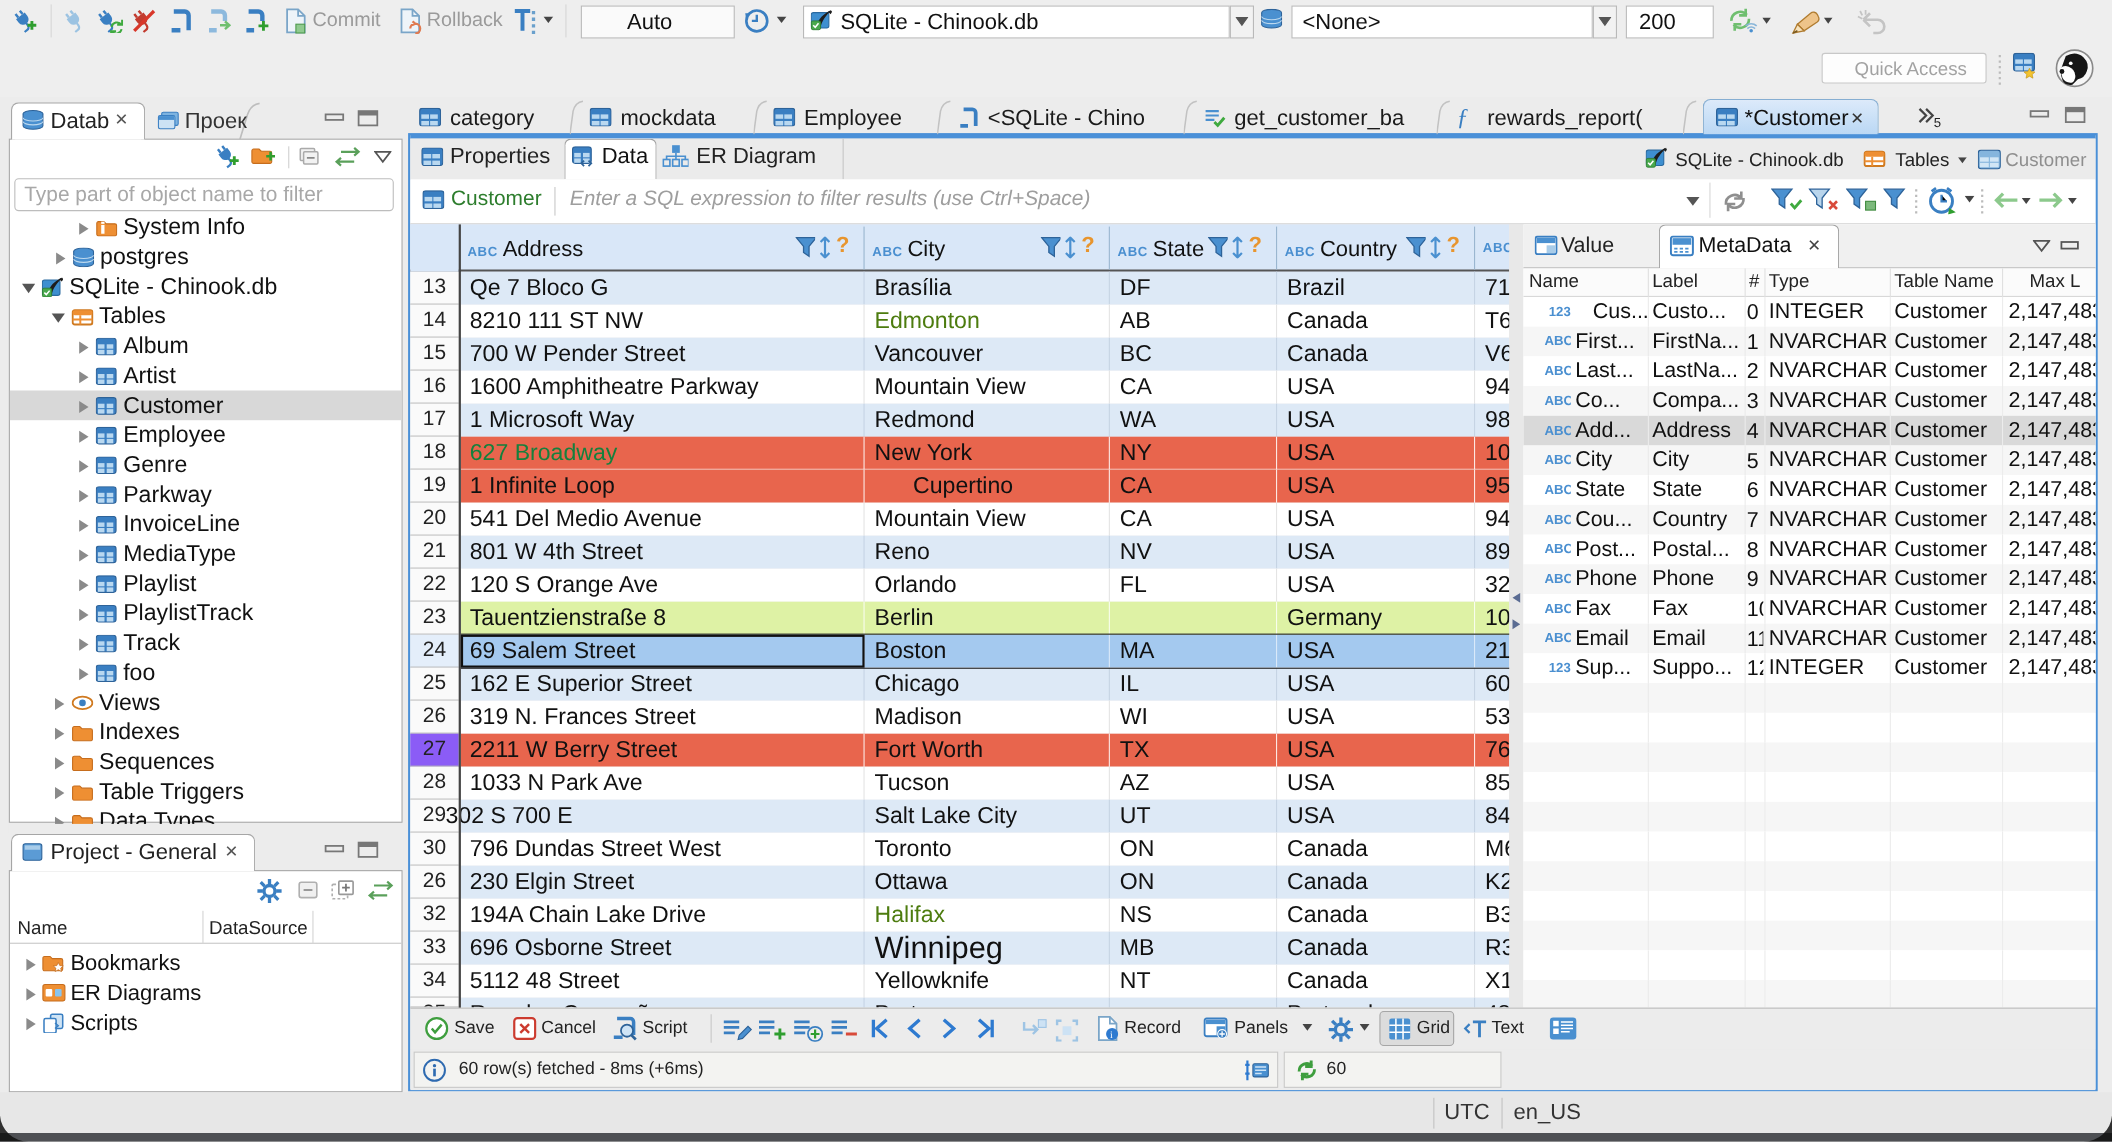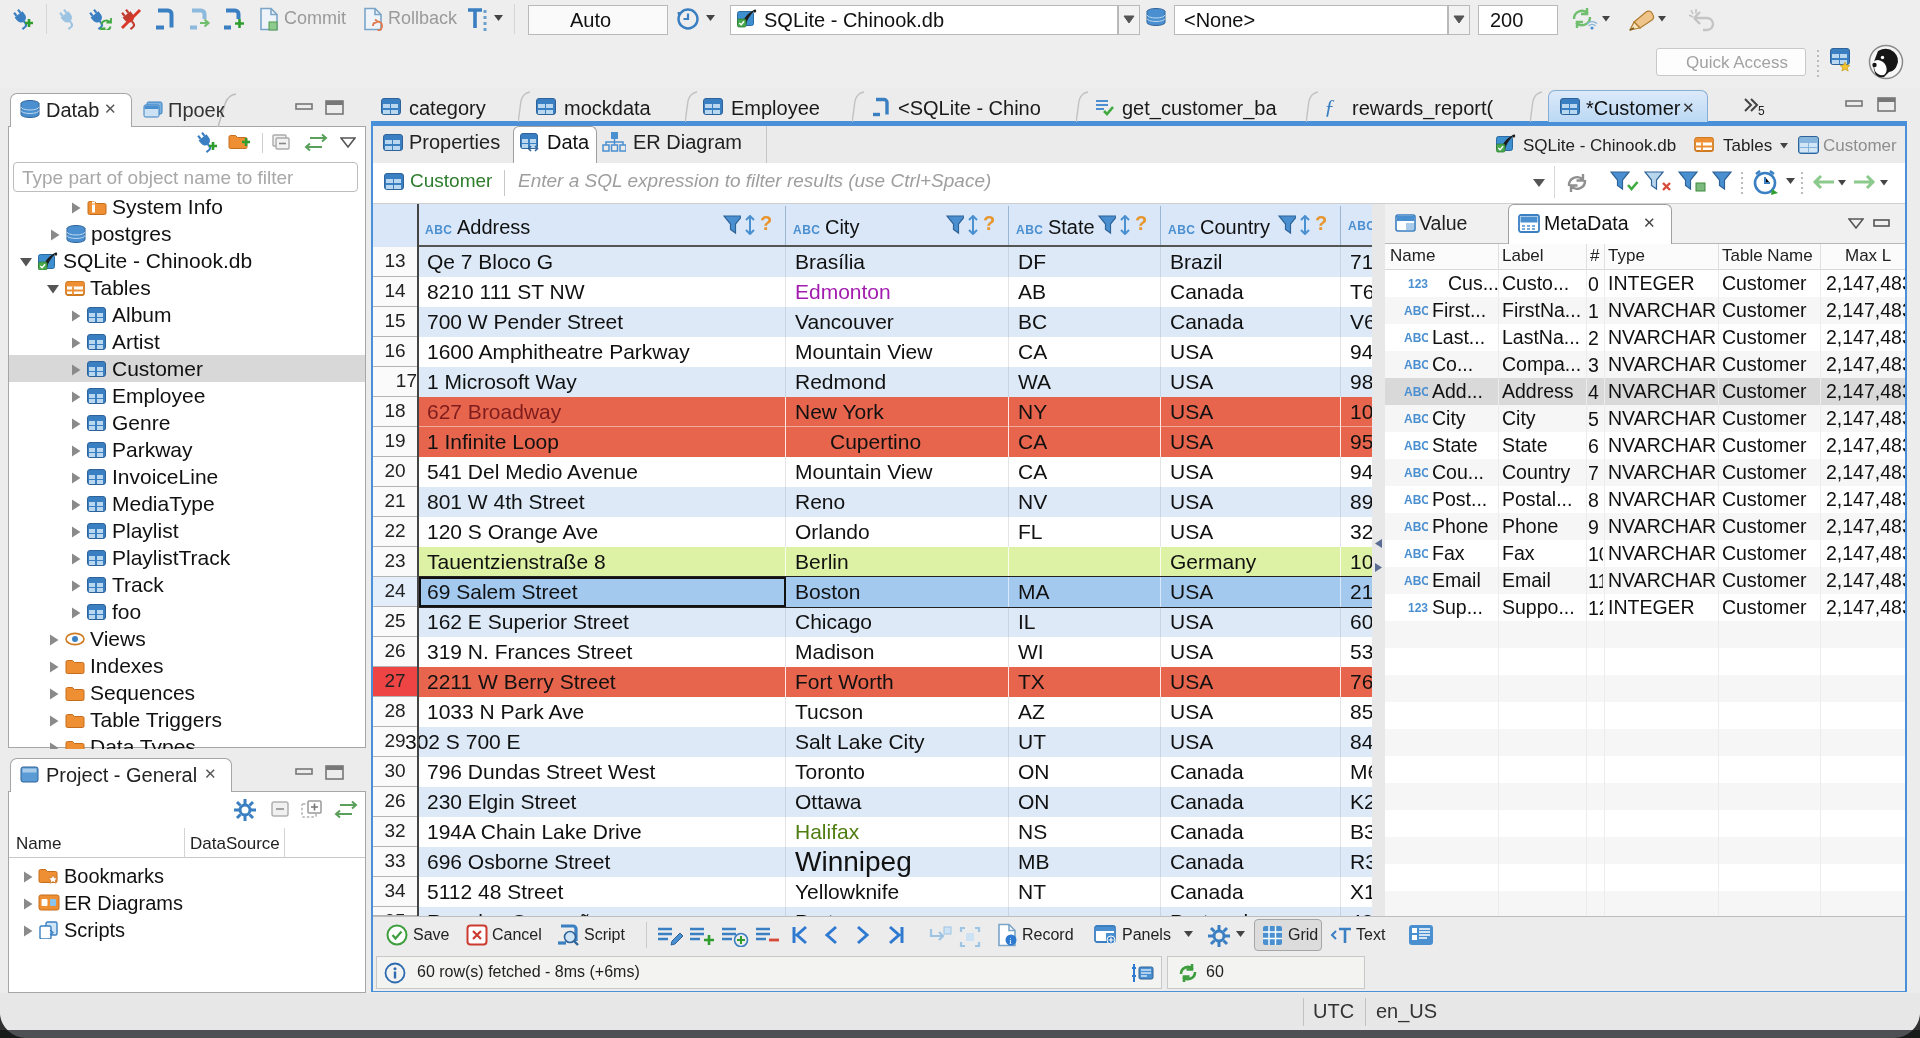--- a/index.html
+++ b/index.html
@@ -716,21 +716,21 @@
 <div class="abs" style="left:1018px;top:247px;width:400px;height:30px;overflow:hidden;font-size:21px;color:#111;line-height:29px;white-space:nowrap;">DF</div>
 <div class="abs" style="left:1170px;top:247px;width:400px;height:30px;overflow:hidden;font-size:21px;color:#111;line-height:29px;white-space:nowrap;">Brazil</div>
 <div class="abs" style="left:1350px;top:247px;width:400px;height:30px;overflow:hidden;font-size:21px;color:#111;line-height:29px;white-space:nowrap;">71</div>
 <div class="abs" style="left:785px;top:247px;width:1px;height:30px;background:#c6d4e4;"></div>
 <div class="abs" style="left:1008px;top:247px;width:1px;height:30px;background:#c6d4e4;"></div>
 <div class="abs" style="left:1160px;top:247px;width:1px;height:30px;background:#c6d4e4;"></div>
 <div class="abs" style="left:1340px;top:247px;width:1px;height:30px;background:#c6d4e4;"></div>
 <div class="abs" style="left:419px;top:277px;width:953px;height:30px;background:#ffffff;overflow:hidden;"></div>
 <div class="abs" style="left:373px;top:277px;width:44px;height:30px;background:#fafafa;border-bottom:1px solid #b4b4b4;overflow:hidden;text-align:center;font-size:19px;color:#222;line-height:28px;">14</div>
 <div class="abs" style="left:427px;top:277px;width:400px;height:30px;overflow:hidden;font-size:21px;color:#111;line-height:29px;white-space:nowrap;">8210 111 ST NW</div>
-<div class="abs" style="left:795px;top:277px;width:400px;height:30px;overflow:hidden;font-size:21px;color:#a21caf;line-height:29px;white-space:nowrap;">Edmonton</div>
+<div class="abs" style="left:795px;top:277px;width:400px;height:30px;overflow:hidden;font-size:21px;color:#4d7c0f;line-height:29px;white-space:nowrap;">Edmonton</div>
 <div class="abs" style="left:1018px;top:277px;width:400px;height:30px;overflow:hidden;font-size:21px;color:#111;line-height:29px;white-space:nowrap;">AB</div>
 <div class="abs" style="left:1170px;top:277px;width:400px;height:30px;overflow:hidden;font-size:21px;color:#111;line-height:29px;white-space:nowrap;">Canada</div>
 <div class="abs" style="left:1350px;top:277px;width:400px;height:30px;overflow:hidden;font-size:21px;color:#111;line-height:29px;white-space:nowrap;">T6</div>
 <div class="abs" style="left:785px;top:277px;width:1px;height:30px;background:#e4e4e4;"></div>
 <div class="abs" style="left:1008px;top:277px;width:1px;height:30px;background:#e4e4e4;"></div>
 <div class="abs" style="left:1160px;top:277px;width:1px;height:30px;background:#e4e4e4;"></div>
 <div class="abs" style="left:1340px;top:277px;width:1px;height:30px;background:#e4e4e4;"></div>
 <div class="abs" style="left:419px;top:307px;width:953px;height:30px;background:#dde9f6;overflow:hidden;"></div>
 <div class="abs" style="left:373px;top:307px;width:44px;height:30px;background:#fafafa;border-bottom:1px solid #b4b4b4;overflow:hidden;text-align:center;font-size:19px;color:#222;line-height:28px;">15</div>
 <div class="abs" style="left:427px;top:307px;width:400px;height:30px;overflow:hidden;font-size:21px;color:#111;line-height:29px;white-space:nowrap;">700 W Pender Street</div>
@@ -747,34 +747,34 @@
 <div class="abs" style="left:427px;top:337px;width:400px;height:30px;overflow:hidden;font-size:21px;color:#111;line-height:29px;white-space:nowrap;">1600 Amphitheatre Parkway</div>
 <div class="abs" style="left:795px;top:337px;width:400px;height:30px;overflow:hidden;font-size:21px;color:#111;line-height:29px;white-space:nowrap;">Mountain View</div>
 <div class="abs" style="left:1018px;top:337px;width:400px;height:30px;overflow:hidden;font-size:21px;color:#111;line-height:29px;white-space:nowrap;">CA</div>
 <div class="abs" style="left:1170px;top:337px;width:400px;height:30px;overflow:hidden;font-size:21px;color:#111;line-height:29px;white-space:nowrap;">USA</div>
 <div class="abs" style="left:1350px;top:337px;width:400px;height:30px;overflow:hidden;font-size:21px;color:#111;line-height:29px;white-space:nowrap;">94</div>
 <div class="abs" style="left:785px;top:337px;width:1px;height:30px;background:#e4e4e4;"></div>
 <div class="abs" style="left:1008px;top:337px;width:1px;height:30px;background:#e4e4e4;"></div>
 <div class="abs" style="left:1160px;top:337px;width:1px;height:30px;background:#e4e4e4;"></div>
 <div class="abs" style="left:1340px;top:337px;width:1px;height:30px;background:#e4e4e4;"></div>
 <div class="abs" style="left:419px;top:367px;width:953px;height:30px;background:#dde9f6;overflow:hidden;"></div>
-<div class="abs" style="left:373px;top:367px;width:44px;height:30px;background:#fafafa;border-bottom:1px solid #b4b4b4;overflow:hidden;text-align:right;font-size:19px;color:#222;line-height:28px;">17</div>
+<div class="abs" style="left:373px;top:367px;width:44px;height:30px;background:#fafafa;border-bottom:1px solid #b4b4b4;overflow:hidden;text-align:center;font-size:19px;color:#222;line-height:28px;">17</div>
 <div class="abs" style="left:427px;top:367px;width:400px;height:30px;overflow:hidden;font-size:21px;color:#111;line-height:29px;white-space:nowrap;">1 Microsoft Way</div>
 <div class="abs" style="left:795px;top:367px;width:400px;height:30px;overflow:hidden;font-size:21px;color:#111;line-height:29px;white-space:nowrap;">Redmond</div>
 <div class="abs" style="left:1018px;top:367px;width:400px;height:30px;overflow:hidden;font-size:21px;color:#111;line-height:29px;white-space:nowrap;">WA</div>
 <div class="abs" style="left:1170px;top:367px;width:400px;height:30px;overflow:hidden;font-size:21px;color:#111;line-height:29px;white-space:nowrap;">USA</div>
 <div class="abs" style="left:1350px;top:367px;width:400px;height:30px;overflow:hidden;font-size:21px;color:#111;line-height:29px;white-space:nowrap;">98</div>
 <div class="abs" style="left:785px;top:367px;width:1px;height:30px;background:#c6d4e4;"></div>
 <div class="abs" style="left:1008px;top:367px;width:1px;height:30px;background:#c6d4e4;"></div>
 <div class="abs" style="left:1160px;top:367px;width:1px;height:30px;background:#c6d4e4;"></div>
 <div class="abs" style="left:1340px;top:367px;width:1px;height:30px;background:#c6d4e4;"></div>
 <div class="abs" style="left:419px;top:397px;width:953px;height:30px;background:#e8654d;overflow:hidden;"></div>
 <div class="abs" style="left:419px;top:426px;width:953px;height:1px;background:rgba(255,255,255,0.45);z-index:3;"></div>
 <div class="abs" style="left:373px;top:397px;width:44px;height:30px;background:#fafafa;border-bottom:1px solid #b4b4b4;overflow:hidden;text-align:center;font-size:19px;color:#222;line-height:28px;">18</div>
-<div class="abs" style="left:427px;top:397px;width:400px;height:32px;overflow:hidden;font-size:21px;color:#7f1d1d;line-height:29px;white-space:nowrap;">627 Broadway</div>
+<div class="abs" style="left:427px;top:397px;width:400px;height:32px;overflow:hidden;font-size:21px;color:#15803d;line-height:29px;white-space:nowrap;">627 Broadway</div>
 <div class="abs" style="left:795px;top:397px;width:400px;height:30px;overflow:hidden;font-size:21px;color:#111;line-height:29px;white-space:nowrap;">New York</div>
 <div class="abs" style="left:1018px;top:397px;width:400px;height:30px;overflow:hidden;font-size:21px;color:#111;line-height:29px;white-space:nowrap;">NY</div>
 <div class="abs" style="left:1170px;top:397px;width:400px;height:30px;overflow:hidden;font-size:21px;color:#111;line-height:29px;white-space:nowrap;">USA</div>
 <div class="abs" style="left:1350px;top:397px;width:400px;height:30px;overflow:hidden;font-size:21px;color:#111;line-height:29px;white-space:nowrap;">10</div>
 <div class="abs" style="left:785px;top:397px;width:1px;height:30px;background:rgba(255,255,255,0.85);"></div>
 <div class="abs" style="left:1008px;top:397px;width:1px;height:30px;background:rgba(255,255,255,0.85);"></div>
 <div class="abs" style="left:1160px;top:397px;width:1px;height:30px;background:rgba(255,255,255,0.85);"></div>
 <div class="abs" style="left:1340px;top:397px;width:1px;height:30px;background:rgba(255,255,255,0.85);"></div>
 <div class="abs" style="left:419px;top:427px;width:953px;height:30px;background:#e8654d;overflow:hidden;"></div>
 <div class="abs" style="left:373px;top:427px;width:44px;height:30px;background:#fafafa;border-bottom:1px solid #b4b4b4;overflow:hidden;text-align:center;font-size:19px;color:#222;line-height:28px;">19</div>
@@ -859,21 +859,21 @@
 <div class="abs" style="left:427px;top:637px;width:400px;height:30px;overflow:hidden;font-size:21px;color:#111;line-height:29px;white-space:nowrap;">319 N. Frances Street</div>
 <div class="abs" style="left:795px;top:637px;width:400px;height:30px;overflow:hidden;font-size:21px;color:#111;line-height:29px;white-space:nowrap;">Madison</div>
 <div class="abs" style="left:1018px;top:637px;width:400px;height:30px;overflow:hidden;font-size:21px;color:#111;line-height:29px;white-space:nowrap;">WI</div>
 <div class="abs" style="left:1170px;top:637px;width:400px;height:30px;overflow:hidden;font-size:21px;color:#111;line-height:29px;white-space:nowrap;">USA</div>
 <div class="abs" style="left:1350px;top:637px;width:400px;height:30px;overflow:hidden;font-size:21px;color:#111;line-height:29px;white-space:nowrap;">53</div>
 <div class="abs" style="left:785px;top:637px;width:1px;height:30px;background:#e4e4e4;"></div>
 <div class="abs" style="left:1008px;top:637px;width:1px;height:30px;background:#e4e4e4;"></div>
 <div class="abs" style="left:1160px;top:637px;width:1px;height:30px;background:#e4e4e4;"></div>
 <div class="abs" style="left:1340px;top:637px;width:1px;height:30px;background:#e4e4e4;"></div>
 <div class="abs" style="left:419px;top:667px;width:953px;height:30px;background:#e8654d;overflow:hidden;"></div>
-<div class="abs" style="left:373px;top:667px;width:44px;height:30px;background:#ef4444;border-bottom:1px solid #b4b4b4;overflow:hidden;text-align:center;font-size:19px;color:#222;line-height:28px;">27</div>
+<div class="abs" style="left:373px;top:667px;width:44px;height:30px;background:#8b5cf6;border-bottom:1px solid #b4b4b4;overflow:hidden;text-align:center;font-size:19px;color:#222;line-height:28px;">27</div>
 <div class="abs" style="left:427px;top:667px;width:400px;height:30px;overflow:hidden;font-size:21px;color:#111;line-height:29px;white-space:nowrap;">2211 W Berry Street</div>
 <div class="abs" style="left:795px;top:667px;width:400px;height:30px;overflow:hidden;font-size:21px;color:#111;line-height:29px;white-space:nowrap;">Fort Worth</div>
 <div class="abs" style="left:1018px;top:667px;width:400px;height:30px;overflow:hidden;font-size:21px;color:#111;line-height:29px;white-space:nowrap;">TX</div>
 <div class="abs" style="left:1170px;top:667px;width:400px;height:30px;overflow:hidden;font-size:21px;color:#111;line-height:29px;white-space:nowrap;">USA</div>
 <div class="abs" style="left:1350px;top:667px;width:400px;height:30px;overflow:hidden;font-size:21px;color:#111;line-height:29px;white-space:nowrap;">76</div>
 <div class="abs" style="left:785px;top:667px;width:1px;height:30px;background:rgba(255,255,255,0.85);"></div>
 <div class="abs" style="left:1008px;top:667px;width:1px;height:30px;background:rgba(255,255,255,0.85);"></div>
 <div class="abs" style="left:1160px;top:667px;width:1px;height:30px;background:rgba(255,255,255,0.85);"></div>
 <div class="abs" style="left:1340px;top:667px;width:1px;height:30px;background:rgba(255,255,255,0.85);"></div>
 <div class="abs" style="left:419px;top:697px;width:953px;height:30px;background:#ffffff;overflow:hidden;"></div>

